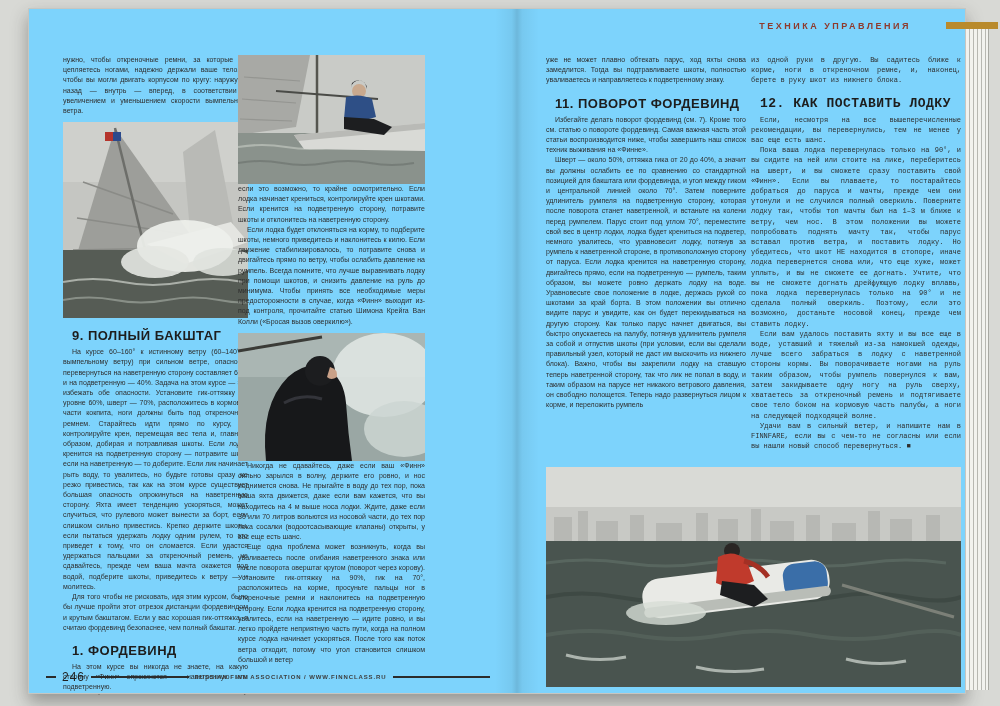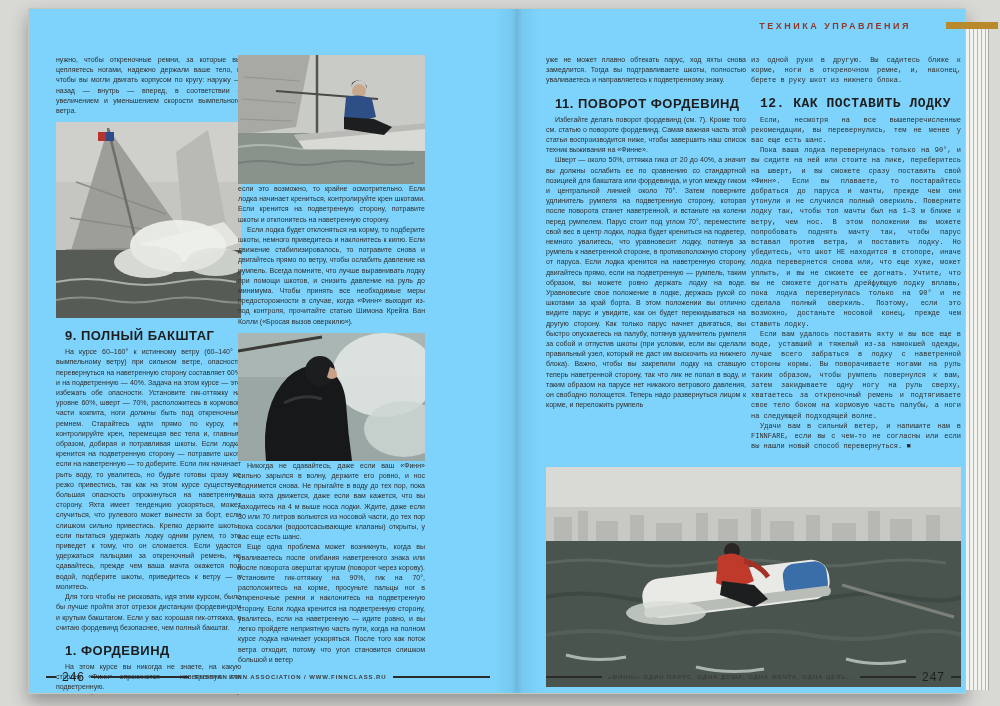--- a/index.html
+++ b/index.html
@@ -55,21 +55,21 @@
   }
   .mt6{margin-top:6px;}
 </style>
 </head>
 <body>
 
 <div class="spread">
 
   <div class="header-title">ТЕХНИКА УПРАВЛЕНИЯ</div>
 
-  <div class="col" style="left:27px;top:46px;width:185px;height:640px;">
+  <div class="col" style="left:34px;top:46px;width:185px;height:640px;">
     <p>нужно, чтобы откреночные ремни, за которые вы цепляетесь ногами, надежно держали ваше тело, и чтобы вы могли двигать корпусом по кругу: наружу — назад — внутрь — вперед, в соответствии с увеличением и уменьшением скорости вымпельного ветра.</p>
 
     <div class="photo mt6">
       <svg width="185" height="196" viewBox="0 0 185 196">
         <rect x="0" y="0" width="185" height="196" fill="#c5c6c2"></rect>
         <rect x="0" y="0" width="185" height="60" fill="#cfd0cc"></rect>
         <polygon points="120,30 152,8 172,112 128,120" fill="#b9bab6"></polygon>
         <polygon points="8,152 52,6 134,122" fill="#9d9e9a"></polygon>
         <path d="M20,60 L110,92 M14,96 L120,112 M10,128 L118,126" stroke="#8a8b87" stroke-width="1.5" fill="none"></path>
         <line x1="52" y1="6" x2="88" y2="152" stroke="#6d6e6a" stroke-width="2.5"></line>
@@ -191,25 +191,18 @@
   </div>
 
   <div class="footer" style="left:17px;top:660px;width:444px;">
     <div class="rule short"></div>
     <span class="pagenum">246</span>
     <div class="rule"></div>
     <span class="ftext">RUSSIAN FINN ASSOCIATION  /  WWW.FINNCLASS.RU</span>
     <div class="rule"></div>
   </div>
 
-  <div class="footer" style="left:517px;top:660px;width:415px;">
-    <div class="rule"></div>
-    <span class="ftext">«ФИНН»: ОДИН ПАРУС, ОДНА ДУША, ОДНА МЕЧТА, ОДНА ЦЕЛЬ...</span>
-    <div class="rule"></div>
-    <span class="pagenum">247</span>
-    <div class="rule short"></div>
-  </div>
 
   <div class="fold"></div>
 </div>
 
 <div class="page-edges"></div>
 <div class="corner-bar"></div>
 
 </body></html>

